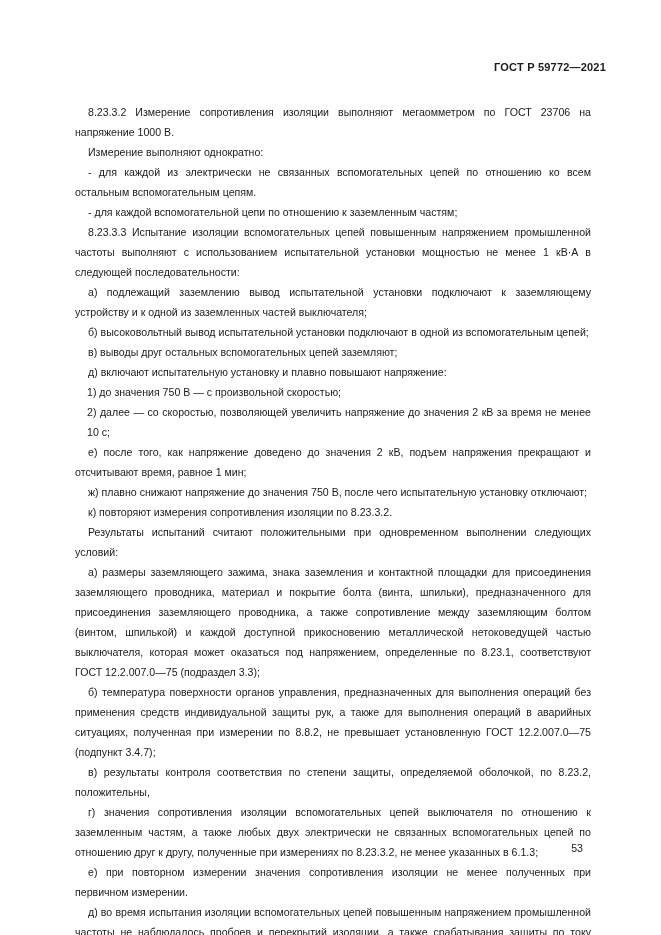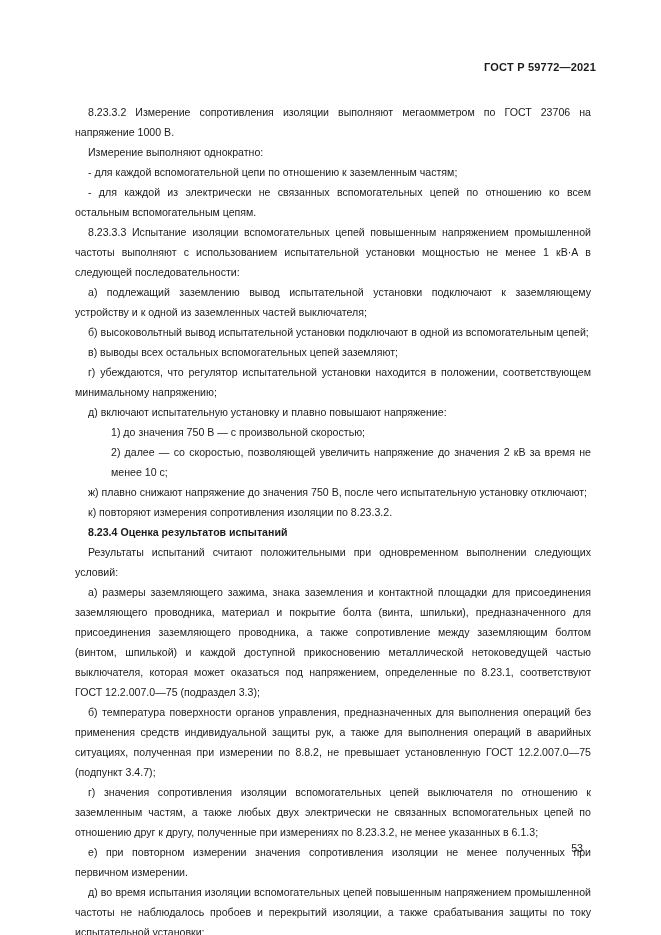--- a/index.html
+++ b/index.html
@@ -12,42 +12,42 @@
     width: 661px;
     height: 935px;
     background: #ffffff;
     font-family: "Liberation Sans", sans-serif;
     color: #1b1b1b;
     overflow: hidden;
   }
   .doc-header {
     position: absolute;
     top: 61px;
-    left: 80px;
+    left: 90px;
     width: 516px;
     text-align: right;
     font-size: 11px;
     font-weight: bold;
     letter-spacing: 0.2px;
   }
   .doc-content {
     position: absolute;
     top: 102px;
     left: 75px;
     width: 516px;
     font-size: 10.6px;
     line-height: 20px;
     text-align: justify;
   }
   .doc-content p {
     margin: 0;
     text-indent: 13px;
   }
   .doc-content p.subitem {
-    margin-left: 36px;
+    margin-left: 12px;
     text-indent: 0;
   }
   .doc-content p.heading_inline {
     font-weight: bold;
     text-align: left;
   }
   .doc-content p.heading_section {
     font-weight: bold;
     text-align: left;
     margin-top: 15px;
@@ -64,36 +64,36 @@
 </style>
 </head>
 <body>
 
 <div class="page">
   <div class="doc-header">ГОСТ Р 59772—2021</div>
 
   <div class="doc-content">
       <p class="paragraph">8.23.3.2 Измерение сопротивления изоляции выполняют мегаомметром по ГОСТ 23706 на напряжение 1000 В.</p>
       <p class="paragraph">Измерение выполняют однократно:</p>
+      <p class="paragraph">- для каждой из электрически не связанных вспомогательных цепей по отношению ко всем остальным вспомогательным цепям.</p>
       <p class="paragraph">- для каждой вспомогательной цепи по отношению к заземленным частям;</p>
-      <p class="paragraph">- для каждой из электрически не связанных вспомогательных цепей по отношению ко всем остальным вспомогательным цепям.</p>
       <p class="paragraph">8.23.3.3 Испытание изоляции вспомогательных цепей повышенным напряжением промышленной частоты выполняют с использованием испытательной установки мощностью не менее 1 кВ·А в следующей последовательности:</p>
       <p class="paragraph">а) подлежащий заземлению вывод испытательной установки подключают к заземляющему устройству и к одной из заземленных частей выключателя;</p>
       <p class="paragraph">б) высоковольтный вывод испытательной установки подключают в одной из вспомогательным цепей;</p>
-      <p class="paragraph">в) выводы всех остальных вспомогательных цепей заземляют;</p>
-      <p class="paragraph">г) убеждаются, что регулятор испытательной установки находится в положении, соответствующем минимальному напряжению;</p>
+      <p class="paragraph">в) выводы друг остальных вспомогательных цепей заземляют;</p>
       <p class="paragraph">д) включают испытательную установку и плавно повышают напряжение:</p>
       <p class="subitem">1) до значения 750 В — с произвольной скоростью;</p>
       <p class="subitem">2) далее — со скоростью, позволяющей увеличить напряжение до значения 2 кВ за время не менее 10 с;</p>
+      <p class="paragraph">е) после того, как напряжение доведено до значения 2 кВ, подъем напряжения прекращают и отсчитывают время, равное 1 мин;</p>
       <p class="paragraph">ж) плавно снижают напряжение до значения 750 В, после чего испытательную установку отключают;</p>
       <p class="paragraph">к) повторяют измерения сопротивления изоляции по 8.23.3.2.</p>
-      <p class="heading_inline">8.23.4 Оценка результатов испытаний</p>
       <p class="paragraph">Результаты испытаний считают положительными при одновременном выполнении следующих условий:</p>
       <p class="paragraph">а) размеры заземляющего зажима, знака заземления и контактной площадки для присоединения заземляющего проводника, материал и покрытие болта (винта, шпильки), предназначенного для присоединения заземляющего проводника, а также сопротивление между заземляющим болтом (винтом, шпилькой) и каждой доступной прикосновению металлической нетоковедущей частью выключателя, которая может оказаться под напряжением, определенные по 8.23.1, соответствуют ГОСТ 12.2.007.0—75 (подраздел 3.3);</p>
       <p class="paragraph">б) температура поверхности органов управления, предназначенных для выполнения операций без применения средств индивидуальной защиты рук, а также для выполнения операций в аварийных ситуациях, полученная при измерении по 8.8.2, не превышает установленную ГОСТ 12.2.007.0—75 (подпункт 3.4.7);</p>
+      <p class="paragraph">в) результаты контроля соответствия по степени защиты, определяемой оболочкой, по 8.23.2, положительны,</p>
       <p class="paragraph">г) значения сопротивления изоляции вспомогательных цепей выключателя по отношению к заземленным частям, а также любых двух электрически не связанных вспомогательных цепей по отношению друг к другу, полученные при измерениях по 8.23.3.2, не менее указанных в 6.1.3;</p>
       <p class="paragraph">е) при повторном измерении значения сопротивления изоляции не менее полученных при первичном измерении.</p>
       <p class="paragraph">д) во время испытания изоляции вспомогательных цепей повышенным напряжением промышленной частоты не наблюдалось пробоев и перекрытий изоляции, а также срабатывания защиты по току испытательной установки;</p>
       <p class="heading_section">8.24 Контроль соответствия требованиям охраны окружающей среды</p>
     </div>
 
   <div class="page-number">53</div>
 </div>
 
 </body></html>

